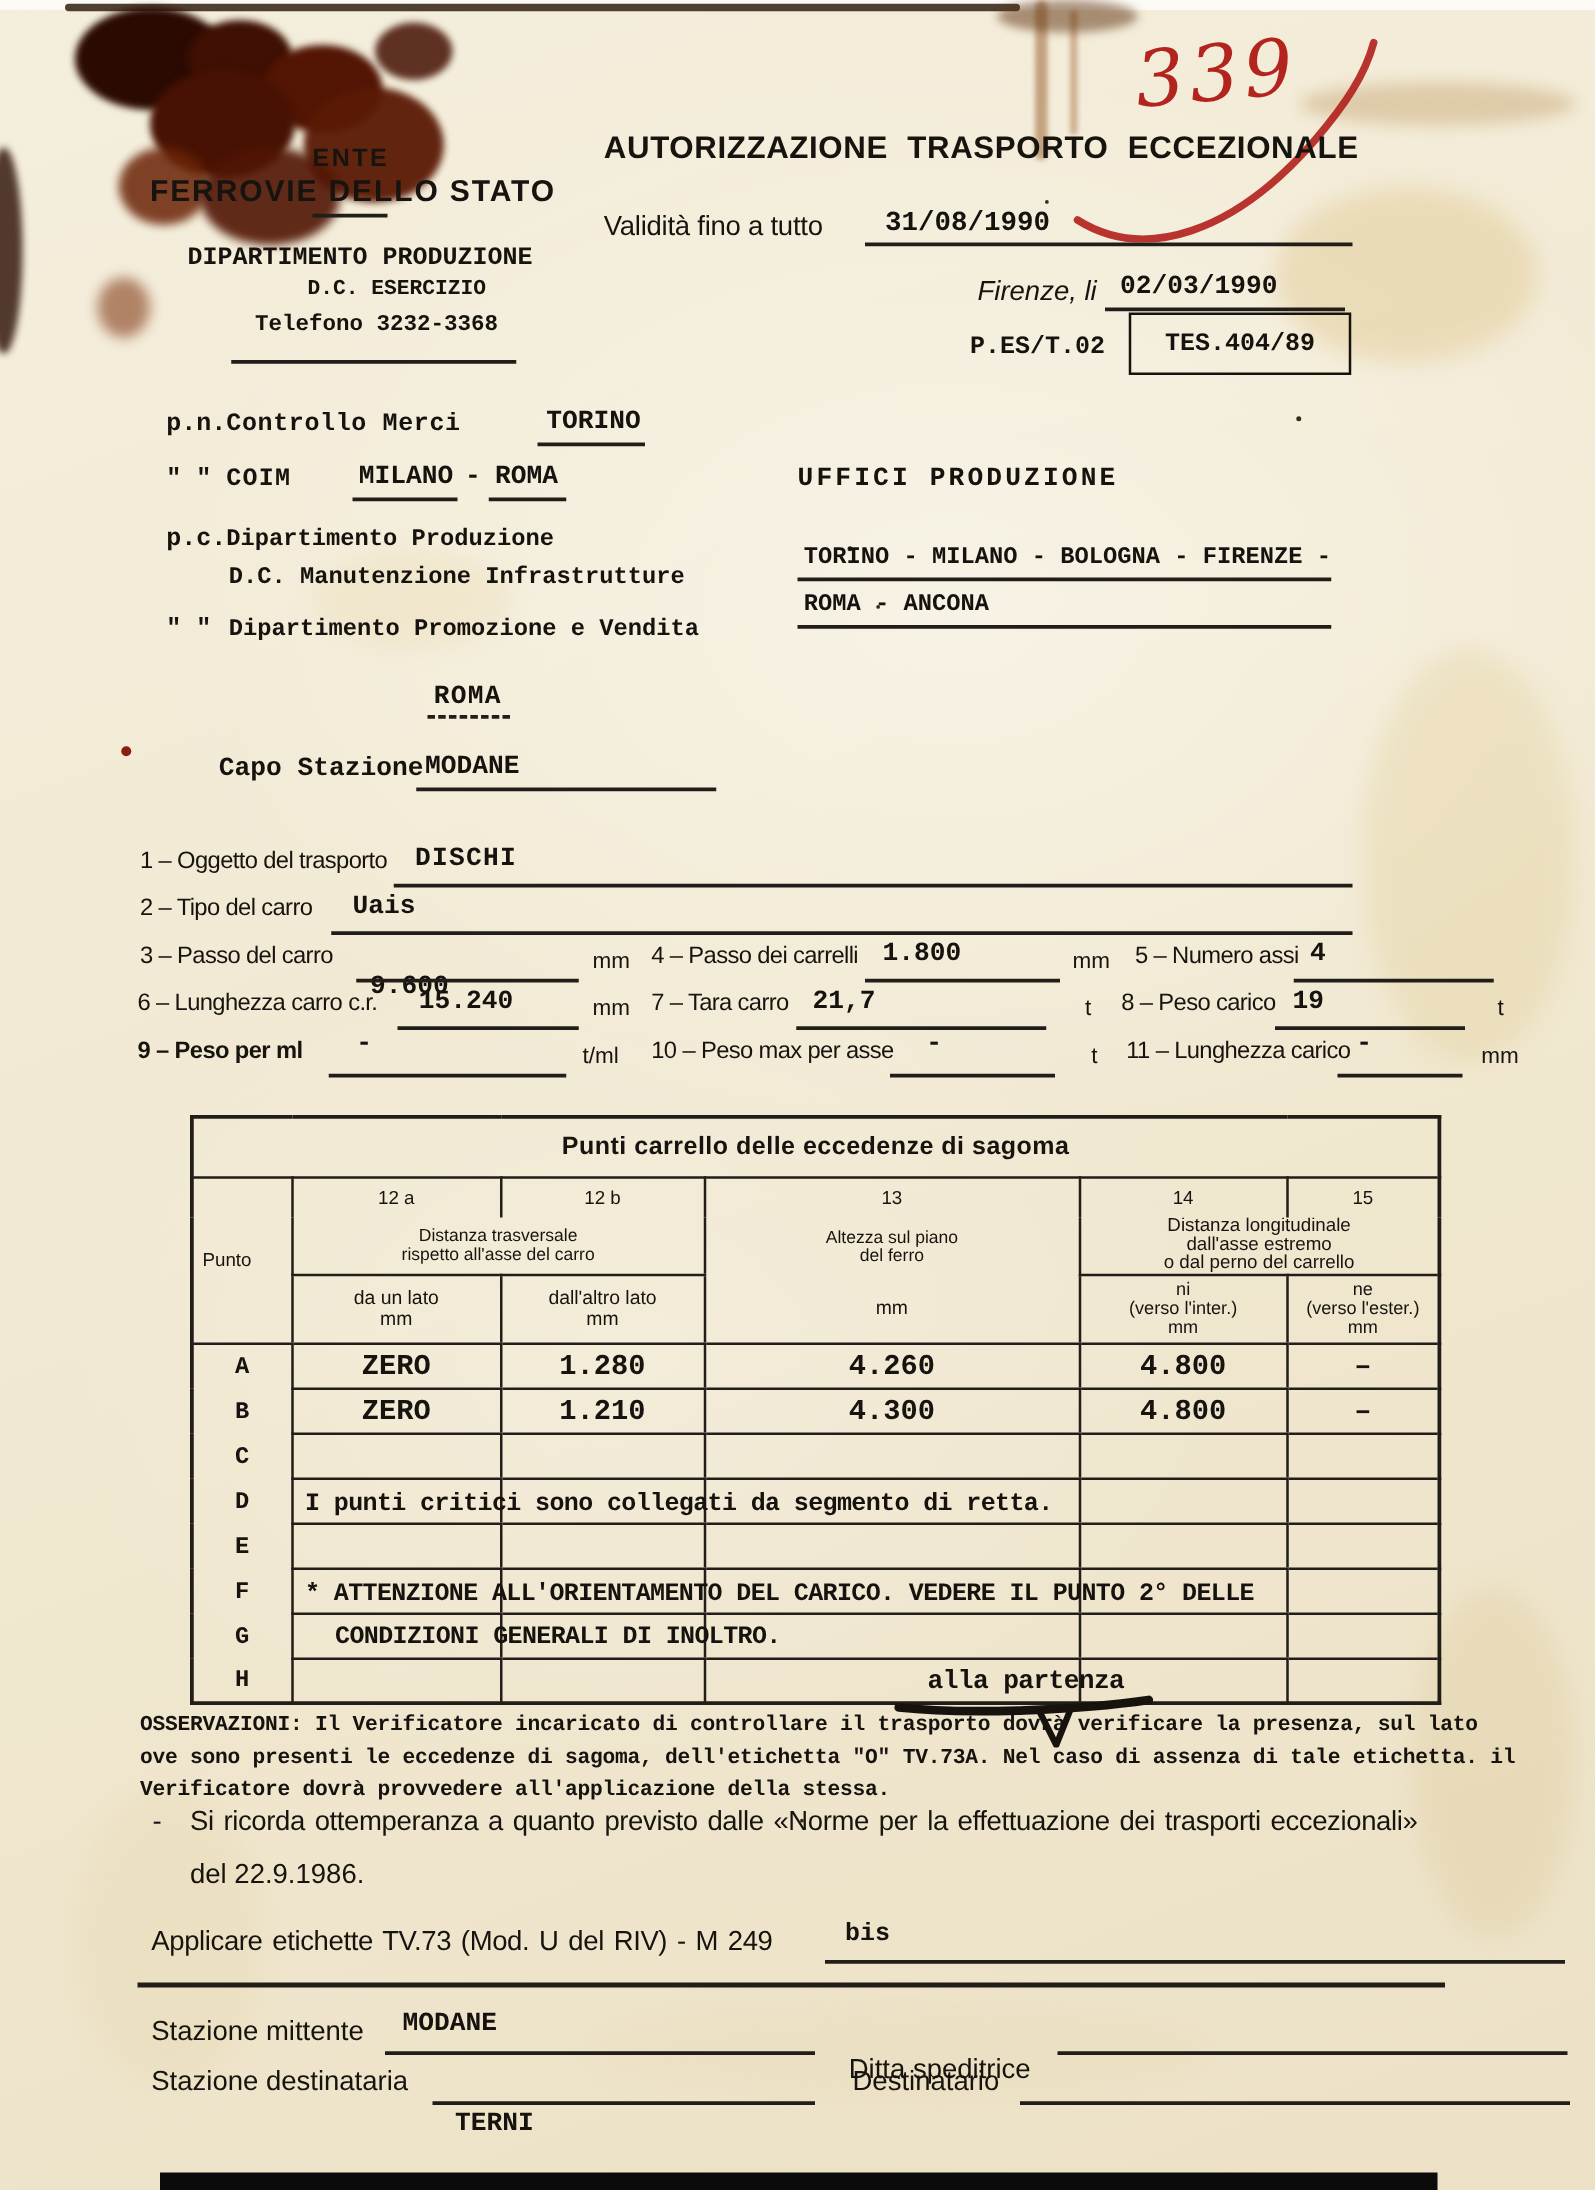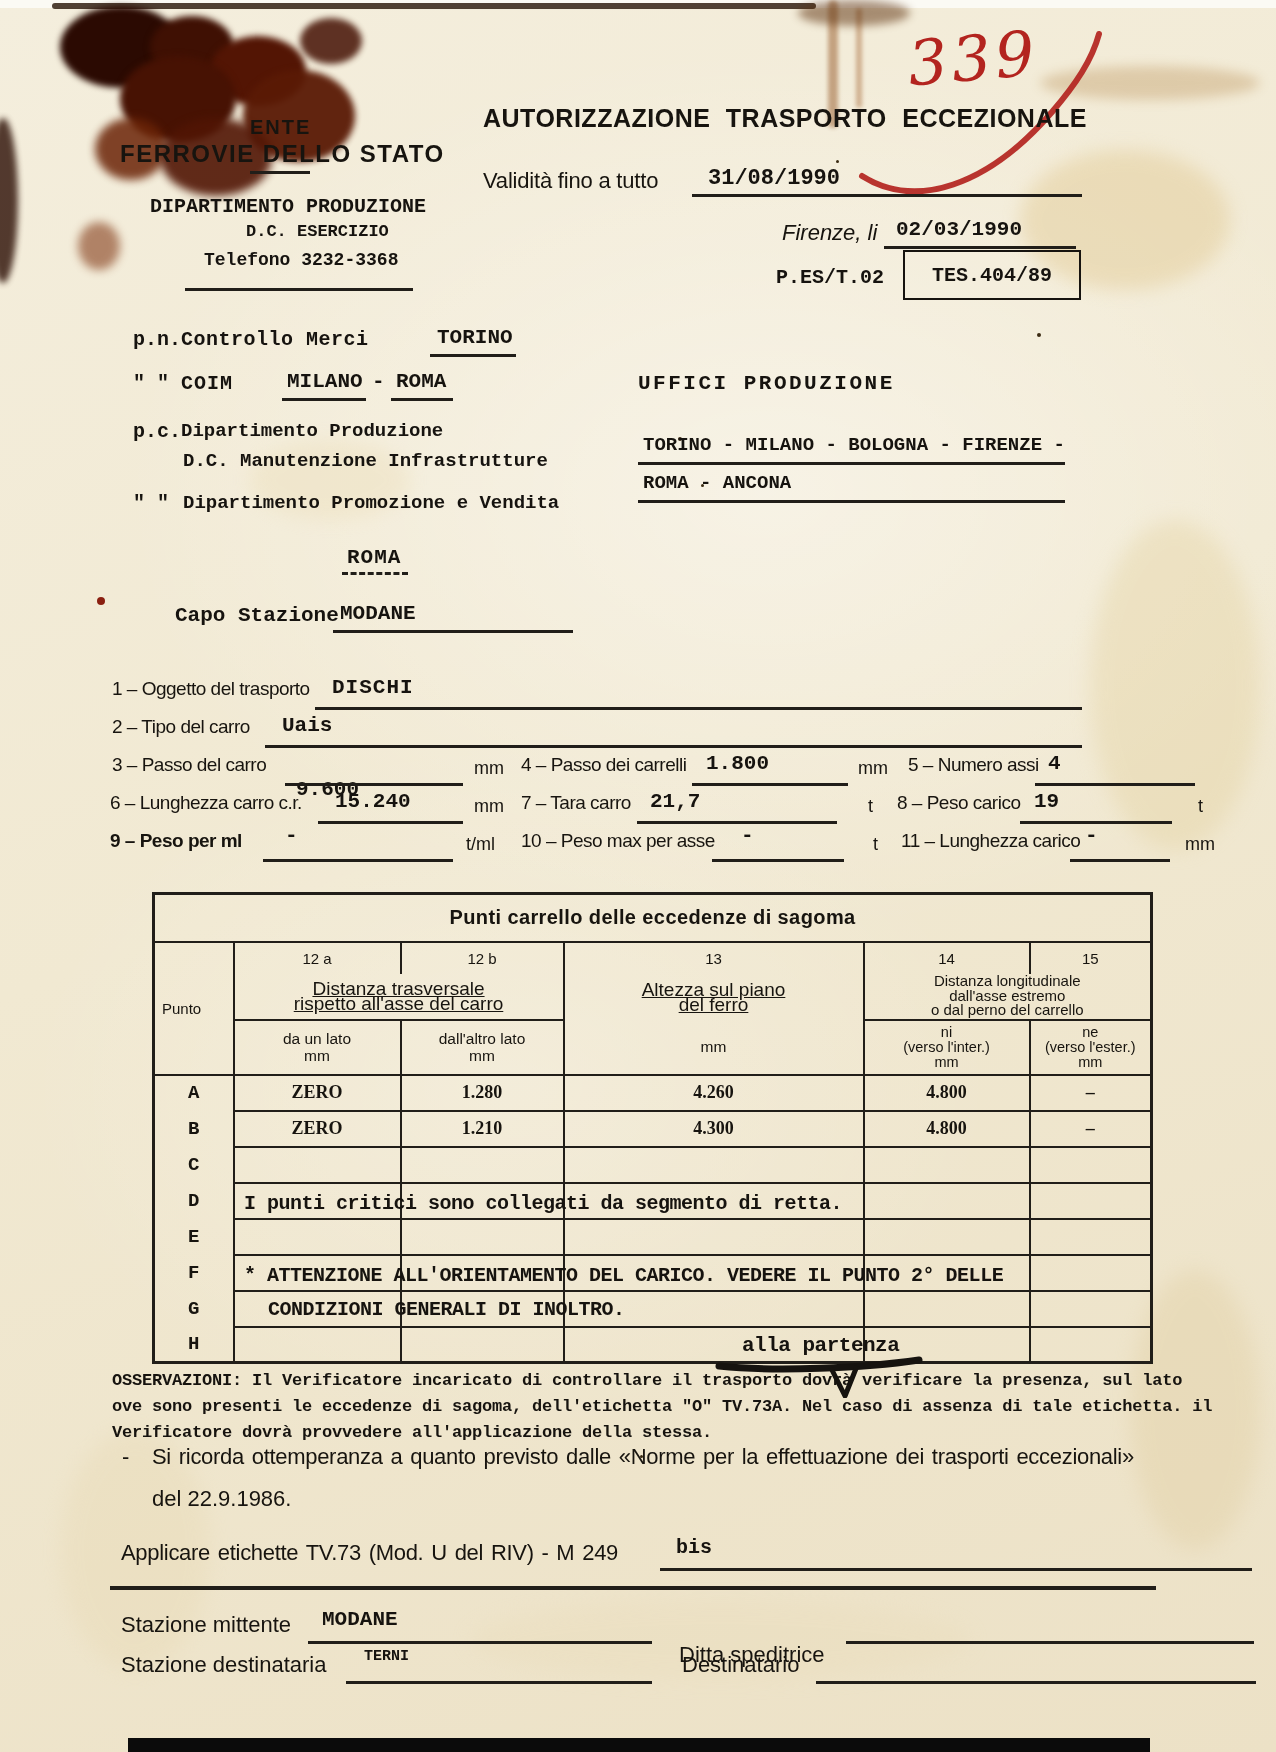--- a/index.html
+++ b/index.html
@@ -18,26 +18,26 @@
   .stain{position:absolute;border-radius:50%;pointer-events:none;}
   .speck{position:absolute;border-radius:50%;background:#3a2a12;pointer-events:none;}
   
   #crit{position:absolute;left:152px;top:892px;width:998px;border-collapse:collapse;table-layout:fixed;
         border:3px solid #211e19;}
   #crit td{padding:0;text-align:center;color:#17140f;vertical-align:middle;overflow:hidden;}
   #crit .bl{border-left:2px solid #211e19;}
   #crit .bb{border-bottom:2px solid #211e19;}
   #crit .t-title td{font-weight:bold;font-size:20px;letter-spacing:.4px;}
   #crit .t-nums td{font-size:15px;vertical-align:middle;}
-  #crit .caps{font-size:19px;line-height:15px;text-decoration:underline;}
+  #crit .caps{font-size:14px;line-height:15px;}
   #crit .caps3{font-size:15px;line-height:14.5px;}
   #crit .units{font-size:15.5px;line-height:17px;}
   #crit .units3{font-size:14.5px;line-height:15px;}
   #crit .plabel{font-family:"Liberation Mono","DejaVu Sans Mono",monospace;font-weight:700;font-size:19px;}
-  #crit .dv{font-family:Liberation Serif, serif;font-weight:700;font-size:18px;margin-top:17px;}
+  #crit .dv{font-family:Liberation Mono, monospace;font-weight:700;font-size:23px;margin-top:17px;}
   #crit .punto{font-size:17px;text-align:left;padding-left:7px;}
   .tnote{position:absolute;white-space:nowrap;font-family:"Liberation Mono","DejaVu Sans Mono",monospace;
          font-weight:700;color:#16130f;letter-spacing:-.5px;}
   #osservazioni{position:absolute;left:112px;top:1368px;width:1104px;white-space:normal;
      font-family:"Liberation Mono","DejaVu Sans Mono",monospace;font-weight:700;color:#16130f;
      font-size:17px;line-height:26px;letter-spacing:-.2px;}
   .fieldlabel{font-size:19px;letter-spacing:-.5px;}
   .dash-underline{position:absolute;border-bottom:3.5px dashed #211e19;height:0;}
   #docbox{position:absolute;left:903px;top:250px;width:174px;height:46px;border:2.5px solid #16130f;
      display:flex;align-items:center;justify-content:center;}
@@ -329,20 +329,20 @@
 
   <div class="rule3" style="left:110px;top:1586px;width:1046px;height:4px;"></div>
 
   <div class="abs sans" style="left:121px;top:1612px;font-size:22px;">Stazione mittente</div>
   <div class="abs mono" style="left:322px;top:1608px;font-size:21px;">MODANE</div>
   <div class="rule" style="left:308px;top:1641px;width:344px;"></div>
   <div class="abs sans" style="left:679px;top:1612px;font-size:22px;margin-top:30px;">Ditta speditrice</div>
   <div class="rule" style="left:846px;top:1641px;width:408px;"></div>
 
   <div class="abs sans" style="left:121px;top:1652px;font-size:22px;">Stazione destinataria</div>
-  <div class="abs mono" style="left:364px;top:1648px;font-size:15px;">TERNI</div>
+  <div class="abs mono" style="left:364px;top:1688px;font-size:21px;">TERNI</div>
   <div class="rule" style="left:346px;top:1681px;width:306px;"></div>
   <div class="abs sans" style="left:682px;top:1652px;font-size:22px;">Destinatario</div>
   <div class="rule" style="left:816px;top:1681px;width:440px;"></div>
 
   <div class="abs" style="left:128px;top:1738px;width:1022px;height:14px;background:#0b0b0b;"></div>
 
 </div>
 
 </body></html>

